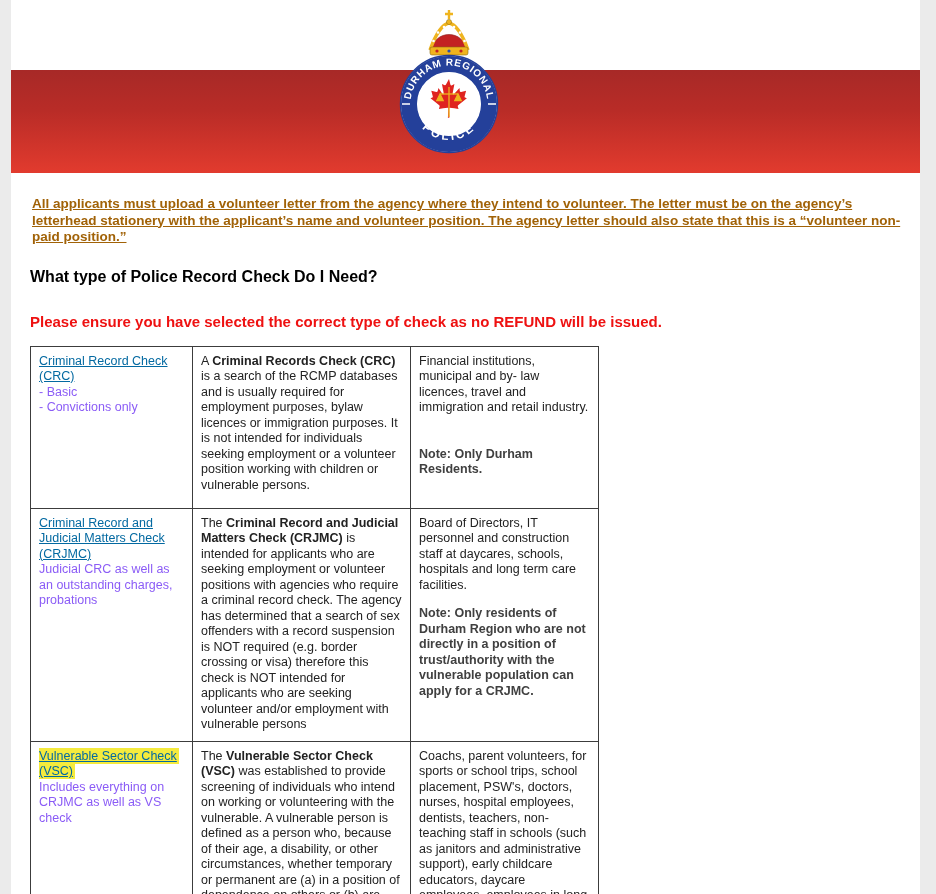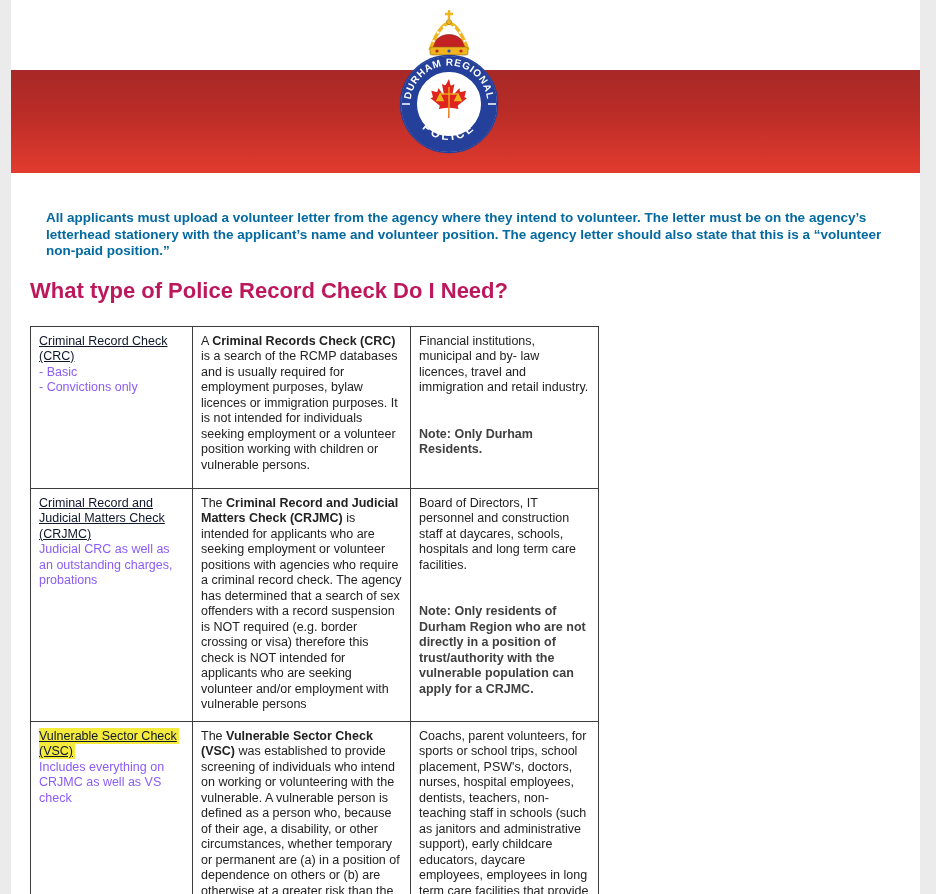--- a/index.html
+++ b/index.html
@@ -6,37 +6,37 @@
   .viewport { width:936px; height:894px; overflow:hidden; position:relative; background:#ebebeb; }
   .page { position:absolute; left:11px; top:0; width:909px; height:894px; background:#ffffff; overflow:hidden; }
 
   .band-red { position:absolute; left:0; top:70px; width:100%; height:103px;
               background:linear-gradient(180deg,#a72927 0%, #b92c27 40%, #e23b2e 100%); }
 
   .logo-wrap { position:absolute; left:386px; top:3px; width:104px; height:152px; z-index:5; }
 
   .content { position:absolute; left:0; top:173px; width:100%; padding:21px 16px 0 19px; box-sizing:border-box; }
 
-  .intro { margin:16px; font-size:13.5px; font-weight:bold; line-height:16.5px; color:#0369a1; }
-  .page-title { margin:19px 0 0 0; font-size:22px; line-height:24px; font-weight:bold; color:#be185d; }
+  .intro { margin:2px; font-size:13.5px; font-weight:bold; line-height:16.5px; color:#a16207;text-decoration:underline; }
+  .page-title { margin:19px 0 0 0; font-size:16px; line-height:24px; font-weight:bold; color:#000000; }
   .warning { margin:23px 0 0 0; font-size:15px; font-weight:bold; color:#ee1111; line-height:20px; width:870px; }
 
   table.rc { border-collapse:collapse; margin-top:14px; table-layout:fixed; }
   table.rc th, table.rc td { border:1px solid #3c3c3c; font-size:12.5px; line-height:15.5px; color:#222; }
   table.rc th { height:39px; text-align:center; vertical-align:middle; font-weight:normal; }
   table.rc th.bold { font-weight:bold; }
   table.rc td { vertical-align:top; padding:7px 8px 8px 8px; }
   col.c1 { width:162px; } col.c2 { width:218px; } col.c3 { width:188px; }
   tr.r1 td { height:146px; } tr.r2 td { height:197px; }
 
-  a.cell-link { color:#0f172a; text-decoration:underline; cursor:pointer; }
+  a.cell-link { color:#0369a1; text-decoration:underline; cursor:pointer; }
   .hl { background:#f5eb3d; padding:1px 2px 1px 0; box-decoration-break:clone; -webkit-box-decoration-break:clone; }
   .sub { white-space:pre-line; color:#8b5cf6; }
   .note { color:#404040; font-weight:bold; }
-  .note.gap1 { margin-top:31px; } .note.gap2 { margin-top:31px; }
+  .note.gap1 { margin-top:31px; } .note.gap2 { margin-top:13px; }
   .def b { font-weight:bold; }
 </style>
 </head>
 <body>
 
 <div class="viewport">
   <div class="page">
 
     <div class="band-red"></div>
 
@@ -89,20 +89,21 @@
         </g>
       </svg>
     </div>
 
     <div class="content">
       <p class="intro">All applicants must upload a volunteer letter from the agency where they intend to volunteer. The letter must be on the agency’s letterhead stationery with the applicant’s name and volunteer position. The agency letter should also state that this is a “volunteer non-paid position.”</p>
 
       <h1 class="page-title">What type of Police Record Check Do I Need?</h1>
 
       <div class="warning">
+        <div>Please ensure you have selected the correct type of check as no REFUND will be issued.</div>
       </div>
 
       <table class="rc">
         <colgroup>
             <col class="c1">
             <col class="c2">
             <col class="c3">
           </colgroup>
         <tbody>
 

